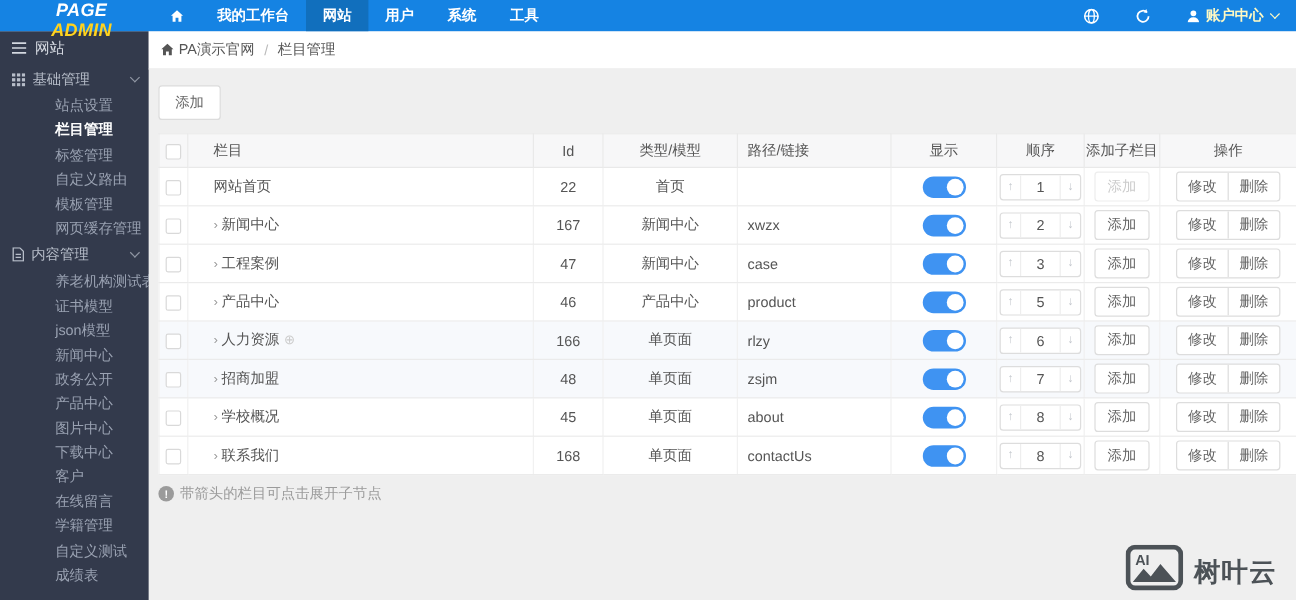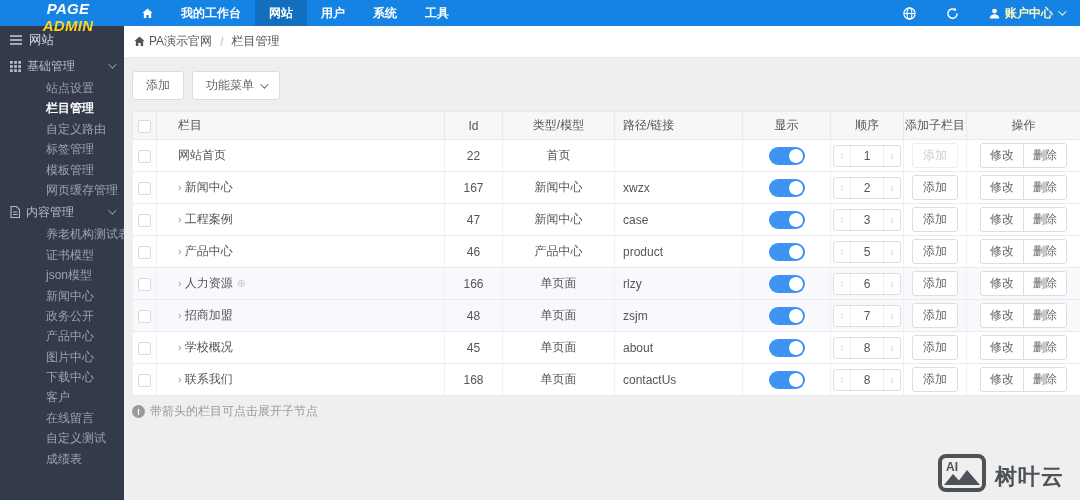--- a/index.html
+++ b/index.html
@@ -154,22 +154,22 @@
               <rect x="4.5" y="9" width="3" height="3"></rect>
               <rect x="9" y="9" width="3" height="3"></rect>
             </g>
           </svg>
         </span>
         <span>基础管理</span>
         <span class="chev"></span>
       </div>
       <div class="sb-item">站点设置</div>
       <div class="sb-item active">栏目管理</div>
+      <div class="sb-item">标签管理</div>
       <div class="sb-item">自定义路由</div>
-      <div class="sb-item">标签管理</div>
       <div class="sb-item">模板管理</div>
       <div class="sb-item">网页缓存管理</div>
       <div class="sb-group">
         <span>
           <svg width="10" height="12" viewBox="0 0 10 12">
             <path d="M1 0.5 H6.5 L9.5 3.5 V11.5 H1 Z" fill="none" stroke="#b7bdc9" stroke-width="1.1"></path>
             <line x1="3" y1="6" x2="7.5" y2="6" stroke="#b7bdc9"></line>
             <line x1="3" y1="8.5" x2="7.5" y2="8.5" stroke="#b7bdc9"></line>
           </svg>
         </span>
@@ -179,44 +179,41 @@
       <div class="sb-item">养老机构测试表</div>
       <div class="sb-item">证书模型</div>
       <div class="sb-item">json模型</div>
       <div class="sb-item">新闻中心</div>
       <div class="sb-item">政务公开</div>
       <div class="sb-item">产品中心</div>
       <div class="sb-item">图片中心</div>
       <div class="sb-item">下载中心</div>
       <div class="sb-item">客户</div>
       <div class="sb-item">在线留言</div>
+      <div class="sb-item">学籍管理</div>
       <div class="sb-item">自定义测试</div>
       <div class="sb-item">成绩表</div>
     </div>
 </div>
 
 <div class="main">
   <div class="crumb-bar">
     <span>
       <svg width="11" height="11" viewBox="0 0 12 12">
           <path d="M6 0.5 L11.5 5.5 H10 V11 H7.3 V7.5 H4.7 V11 H2 V5.5 H0.5 Z" fill="#555"></path>
         </svg>
     </span>
     <span>PA演示官网</span>
     <span class="crumb-sep">/</span>
     <span>栏目管理</span>
   </div>
 
   <div class="toolbar">
     <span class="btn">
         <span>添加</span>
-      </span>
-    <span class="btn">
-        <span>功能菜单</span>
-        <span class="chev"></span>
       </span>
   </div>
 
   <div class="table-wrap">
     <table>
       <colgroup>
         <col style="width:24px">
           <col style="width:288px">
           <col style="width:58px">
           <col style="width:112px">

